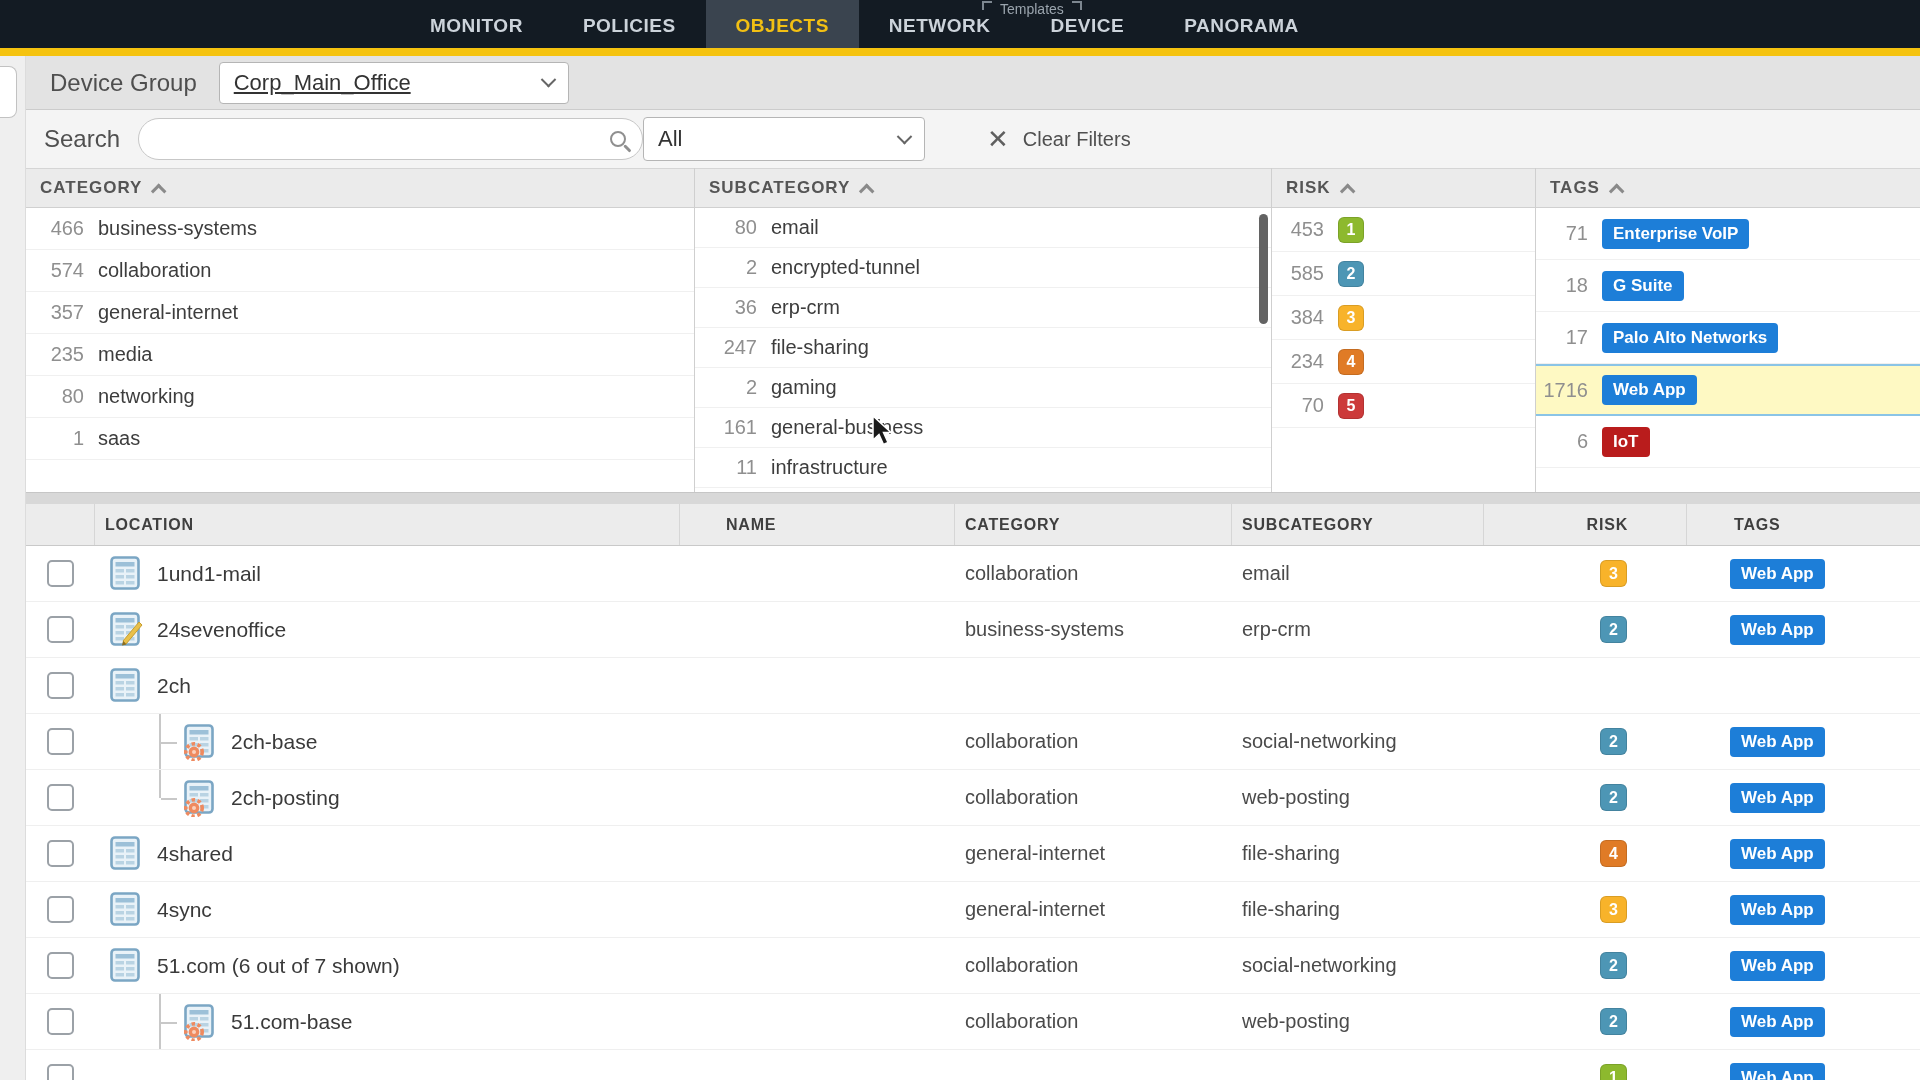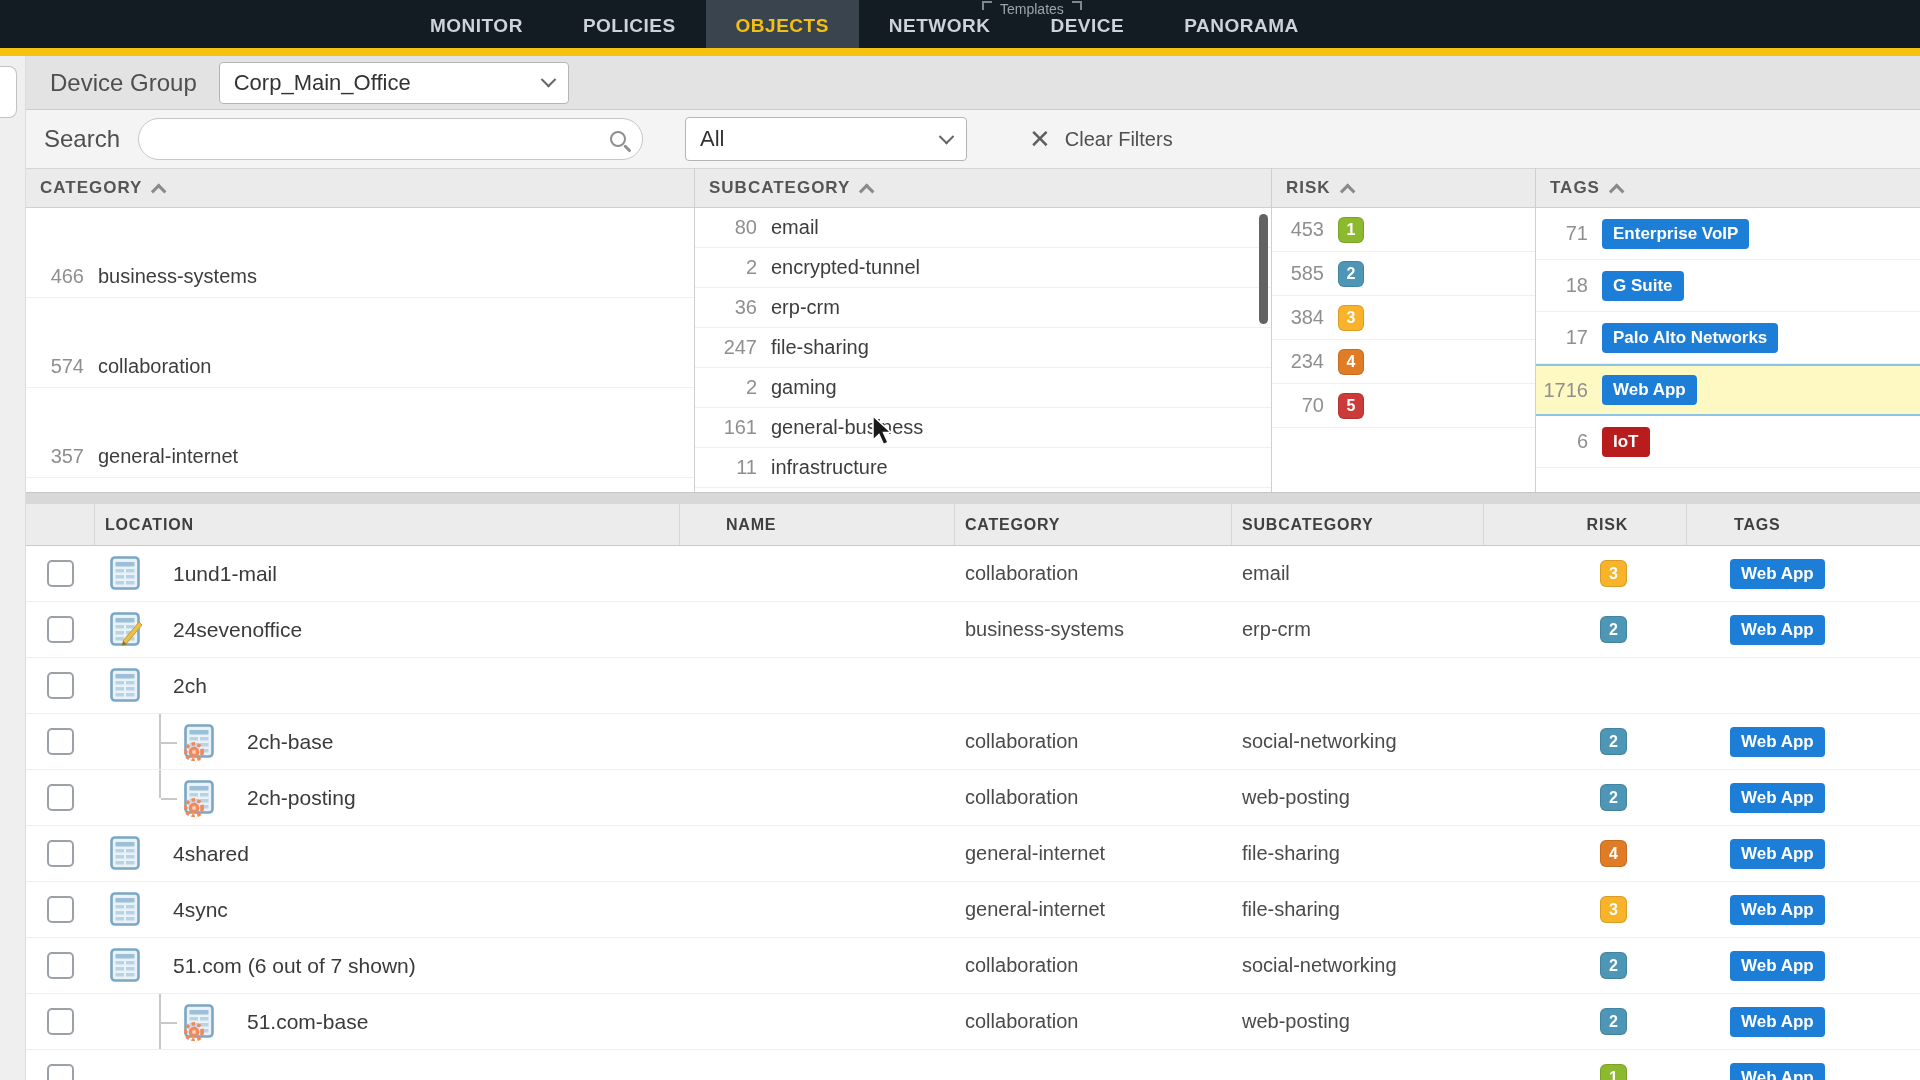--- a/index.html
+++ b/index.html
@@ -20,55 +20,55 @@
   .brk.r { border-right:2px solid #7d8790; }
   .stripe { height:8px; background:#f5c30f; }
 
   
   .dg-row { height:54px; background:#e3e3e3; border-bottom:1px solid #cccccc;
             display:flex; align-items:center; padding-left:50px; }
   .dg-label { font-size:24px; color:#4f4f4f; margin-right:22px; }
   .select { background:#fff; border:1px solid #b5b5b5; border-radius:4px; height:42px;
             display:flex; align-items:center; justify-content:space-between;
             padding:0 14px; font-size:22px; color:#333; cursor:pointer; }
-  .dg-select { width:350px; }
+  .dg-select { width:350px;text-decoration:underline; }
   .chev-down { width:11px; height:11px; border-right:2px solid #666; border-bottom:2px solid #666;
                transform:rotate(45deg) translate(-2px,-2px); display:inline-block; }
 
   
   .search-row { height:58px; background:#f4f4f4; display:flex; align-items:center; padding-left:44px; }
   .search-label { font-size:24px; color:#4f4f4f; margin-right:18px; }
   .search-pill { width:505px; height:42px; border:1px solid #c7c7c7; border-radius:21px; background:#fff;
                  display:flex; align-items:center; padding:0 16px; }
   .search-pill input { flex:1; border:none; outline:none; font-size:20px; color:#333; background:transparent; }
   .mag { width:16px; height:16px; border:2.5px solid #8f8f8f; border-radius:50%; position:relative; flex:none; }
   .mag::after { content:''; position:absolute; width:9px; height:2.5px; background:#8f8f8f;
                 transform:rotate(45deg); right:-8px; bottom:-4px; border-radius:2px; }
-  .all-select { width:282px; margin-left:42px; height:44px; }
+  .all-select { width:282px; height:44px; }
   .clear-x { font-size:26px; color:#5f5f5f; margin-left:62px; cursor:pointer; }
   .clear-label { font-size:20px; color:#4f4f4f; margin-left:14px; cursor:pointer; }
 
   
   .content { margin-left:26px; }
   .left-strip { position:absolute; left:0; top:56px; width:26px; height:1024px;
                 background:#efefef; border-right:1px solid #dcdcdc; }
   .left-tab { position:absolute; left:0; top:66px; width:17px; height:52px; background:#fff;
               border:1px solid #c2c2c2; border-left:none; border-radius:0 8px 8px 0; }
   .filters { display:grid; grid-template-columns:669px 577px 264px 384px; height:324px; background:#fff; }
   .fpanel { border-right:1px solid #cfcfcf; position:relative; overflow:hidden; }
   .fpanel:last-child { border-right:none; }
   .fhead { height:40px; background:#ebebeb; border-top:1px solid #d5d5d5; border-bottom:1px solid #d0d0d0;
            display:flex; align-items:center; padding-left:14px; font-size:17px; font-weight:bold;
            letter-spacing:1px; color:#555; cursor:pointer; }
   .chev-up { width:11px; height:11px; border-left:3px solid #8a8a8a; border-top:3px solid #8a8a8a;
              transform:rotate(45deg) translateY(4px); display:inline-block; margin-left:14px; }
   .frow { display:flex; align-items:center; border-bottom:1px solid #f0f0f0; cursor:pointer; }
   .fcount { color:#8f8f8f; font-size:20px; text-align:right; flex:none; }
   .flabel { color:#3d3d3d; font-size:20px; margin-left:14px; }
-  .cat .frow { height:42px;margin-top:48px; } .cat .fcount { width:58px; }
+  .cat .frow { height:42px; } .cat .fcount { width:58px; }
   .sub .frow { height:40px; } .sub .fcount { width:62px; }
   .risk .frow { height:44px; } .risk .fcount { width:52px; }
   .tags .frow { height:52px; } .tags .fcount { width:52px; }
   .risk-badge { width:26px; height:26px; border-radius:6px; margin-left:14px; color:#fff;
                 font-size:16px; font-weight:bold; display:flex; align-items:center; justify-content:center;
                 box-shadow:inset 0 0 0 1px rgba(0,0,0,.12); }
   .pill { display:inline-block; color:#fff; font-size:17px; font-weight:bold; padding:5px 11px;
           border-radius:4px; margin-left:14px; white-space:nowrap; }
   .tags .frow.selected { background:#fef9c3; border-top:2px solid #8ac4e6; border-bottom:2px solid #8ac4e6; }
   .scrollbar-thumb { position:absolute; right:3px; top:46px; width:9px; height:110px;
@@ -82,21 +82,21 @@
   .th { font-size:16px; font-weight:bold; color:#3f3f3f; letter-spacing:.8px; line-height:41px;
         border-right:1px solid #d6d6d6; overflow:hidden; cursor:pointer; }
   .th:last-child { border-right:none; }
   .th.c-name { padding-left:46px; } .th.c-loc,.th.c-cat,.th.c-sub { padding-left:10px; }
   .th.c-risk { text-align:right; padding-right:58px; }
   .th.c-tags { padding-left:47px; }
   .trow { height:56px; background:#fff; border-bottom:1px solid #efefef; }
   .td { display:flex; align-items:center; font-size:20px; color:#4a4a4a; overflow:hidden; }
   .td.cb-cell { justify-content:center; }
   .cb { width:27px; height:27px; background:#fff; border:2px solid #9ba1a7; border-radius:5px; cursor:pointer; }
-  .td.name-cell { position:relative; padding-left:14px; gap:28px; font-size:21px; color:#3a3a3a; }
+  .td.name-cell { position:relative; padding-left:14px; gap:12px; font-size:21px; color:#3a3a3a; }
   .td.name-cell.child { padding-left:88px; }
   .name-text { cursor:pointer; }
   .td.cat-cell,.td.sub-cell { padding-left:10px; }
   .td.risk-cell { padding-left:116px; }
   .td.tag-cell { padding-left:43px; }
   .td.risk-cell .risk-badge { margin-left:0; width:27px; height:27px; }
   .td.tag-cell .pill { margin-left:0; }
   .tree { position:absolute; left:64px; top:0; width:20px; pointer-events:none; }
   .tree.mid { height:100%; border-left:2px solid #c8c8c8; }
   .tree.end { height:50%; border-left:2px solid #c8c8c8; }

